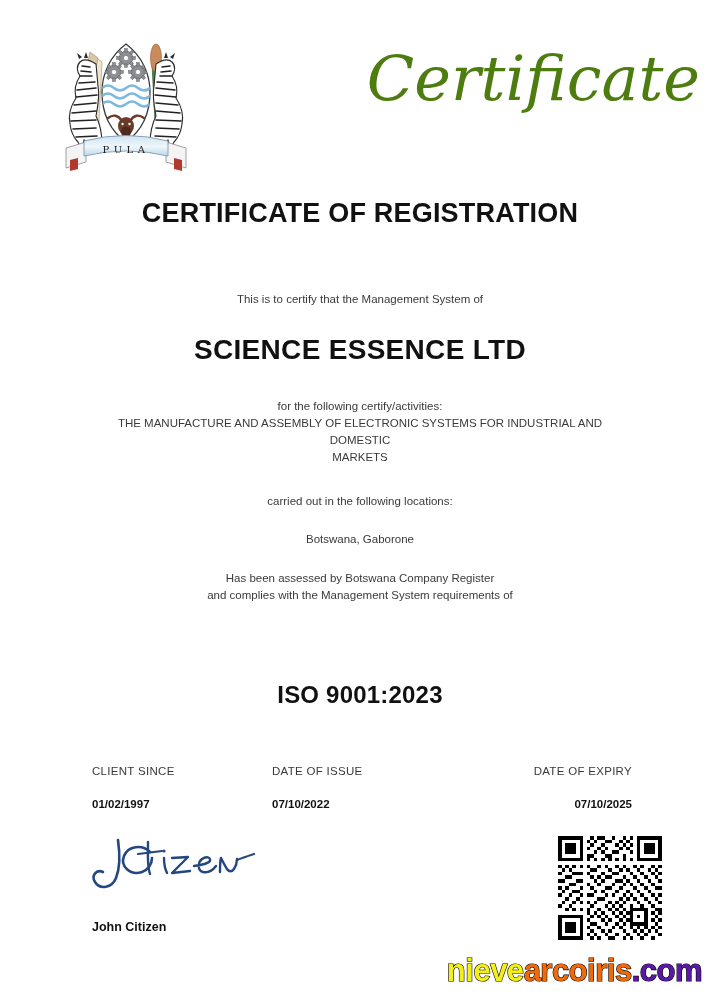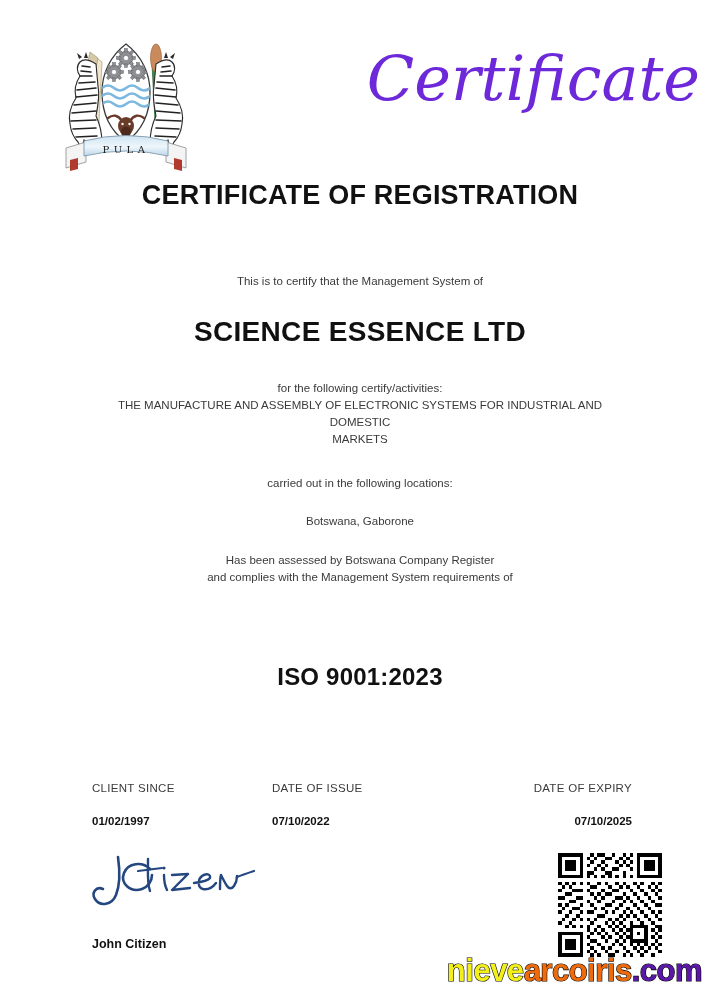--- a/index.html
+++ b/index.html
@@ -33,32 +33,33 @@
   }
   .cert-script {
     position: absolute;
     right: 20px;
     top: 48px;
     font-family: "DejaVu Serif", serif;
     font-style: italic;
     font-weight: 400;
     font-size: 62px;
     letter-spacing: 0px;
-    color: #6d28d9;
+    color: #4d7c0f;
     line-height: 1;
     white-space: nowrap;
   }
 
   
   .main-title {
     text-align: center;
     font-size: 27px;
     font-weight: bold;
     letter-spacing: 0.2px;
     color: #111111;
+    margin-top: 18px;
   }
 
   
   .body-block {
     margin-top: 62px;
     text-align: center;
     color: #333333;
   }
   .line-small {
     font-size: 11.5px;
@@ -87,21 +88,21 @@
     font-size: 24px;
     font-weight: bold;
     color: #111111;
     margin-top: 78px;
     letter-spacing: 0.2px;
   }
 
   
   .dates-row {
     display: flex;
-    margin-top: 91px;
+    margin-top: 56px;
     padding: 0 88px 0 92px;
   }
   .date-col {
     flex: 1;
     text-align: left;
   }
   .date-col.col-3 { text-align: right; }
   .date-label {
     font-size: 11.5px;
     color: #3a3a3a;

